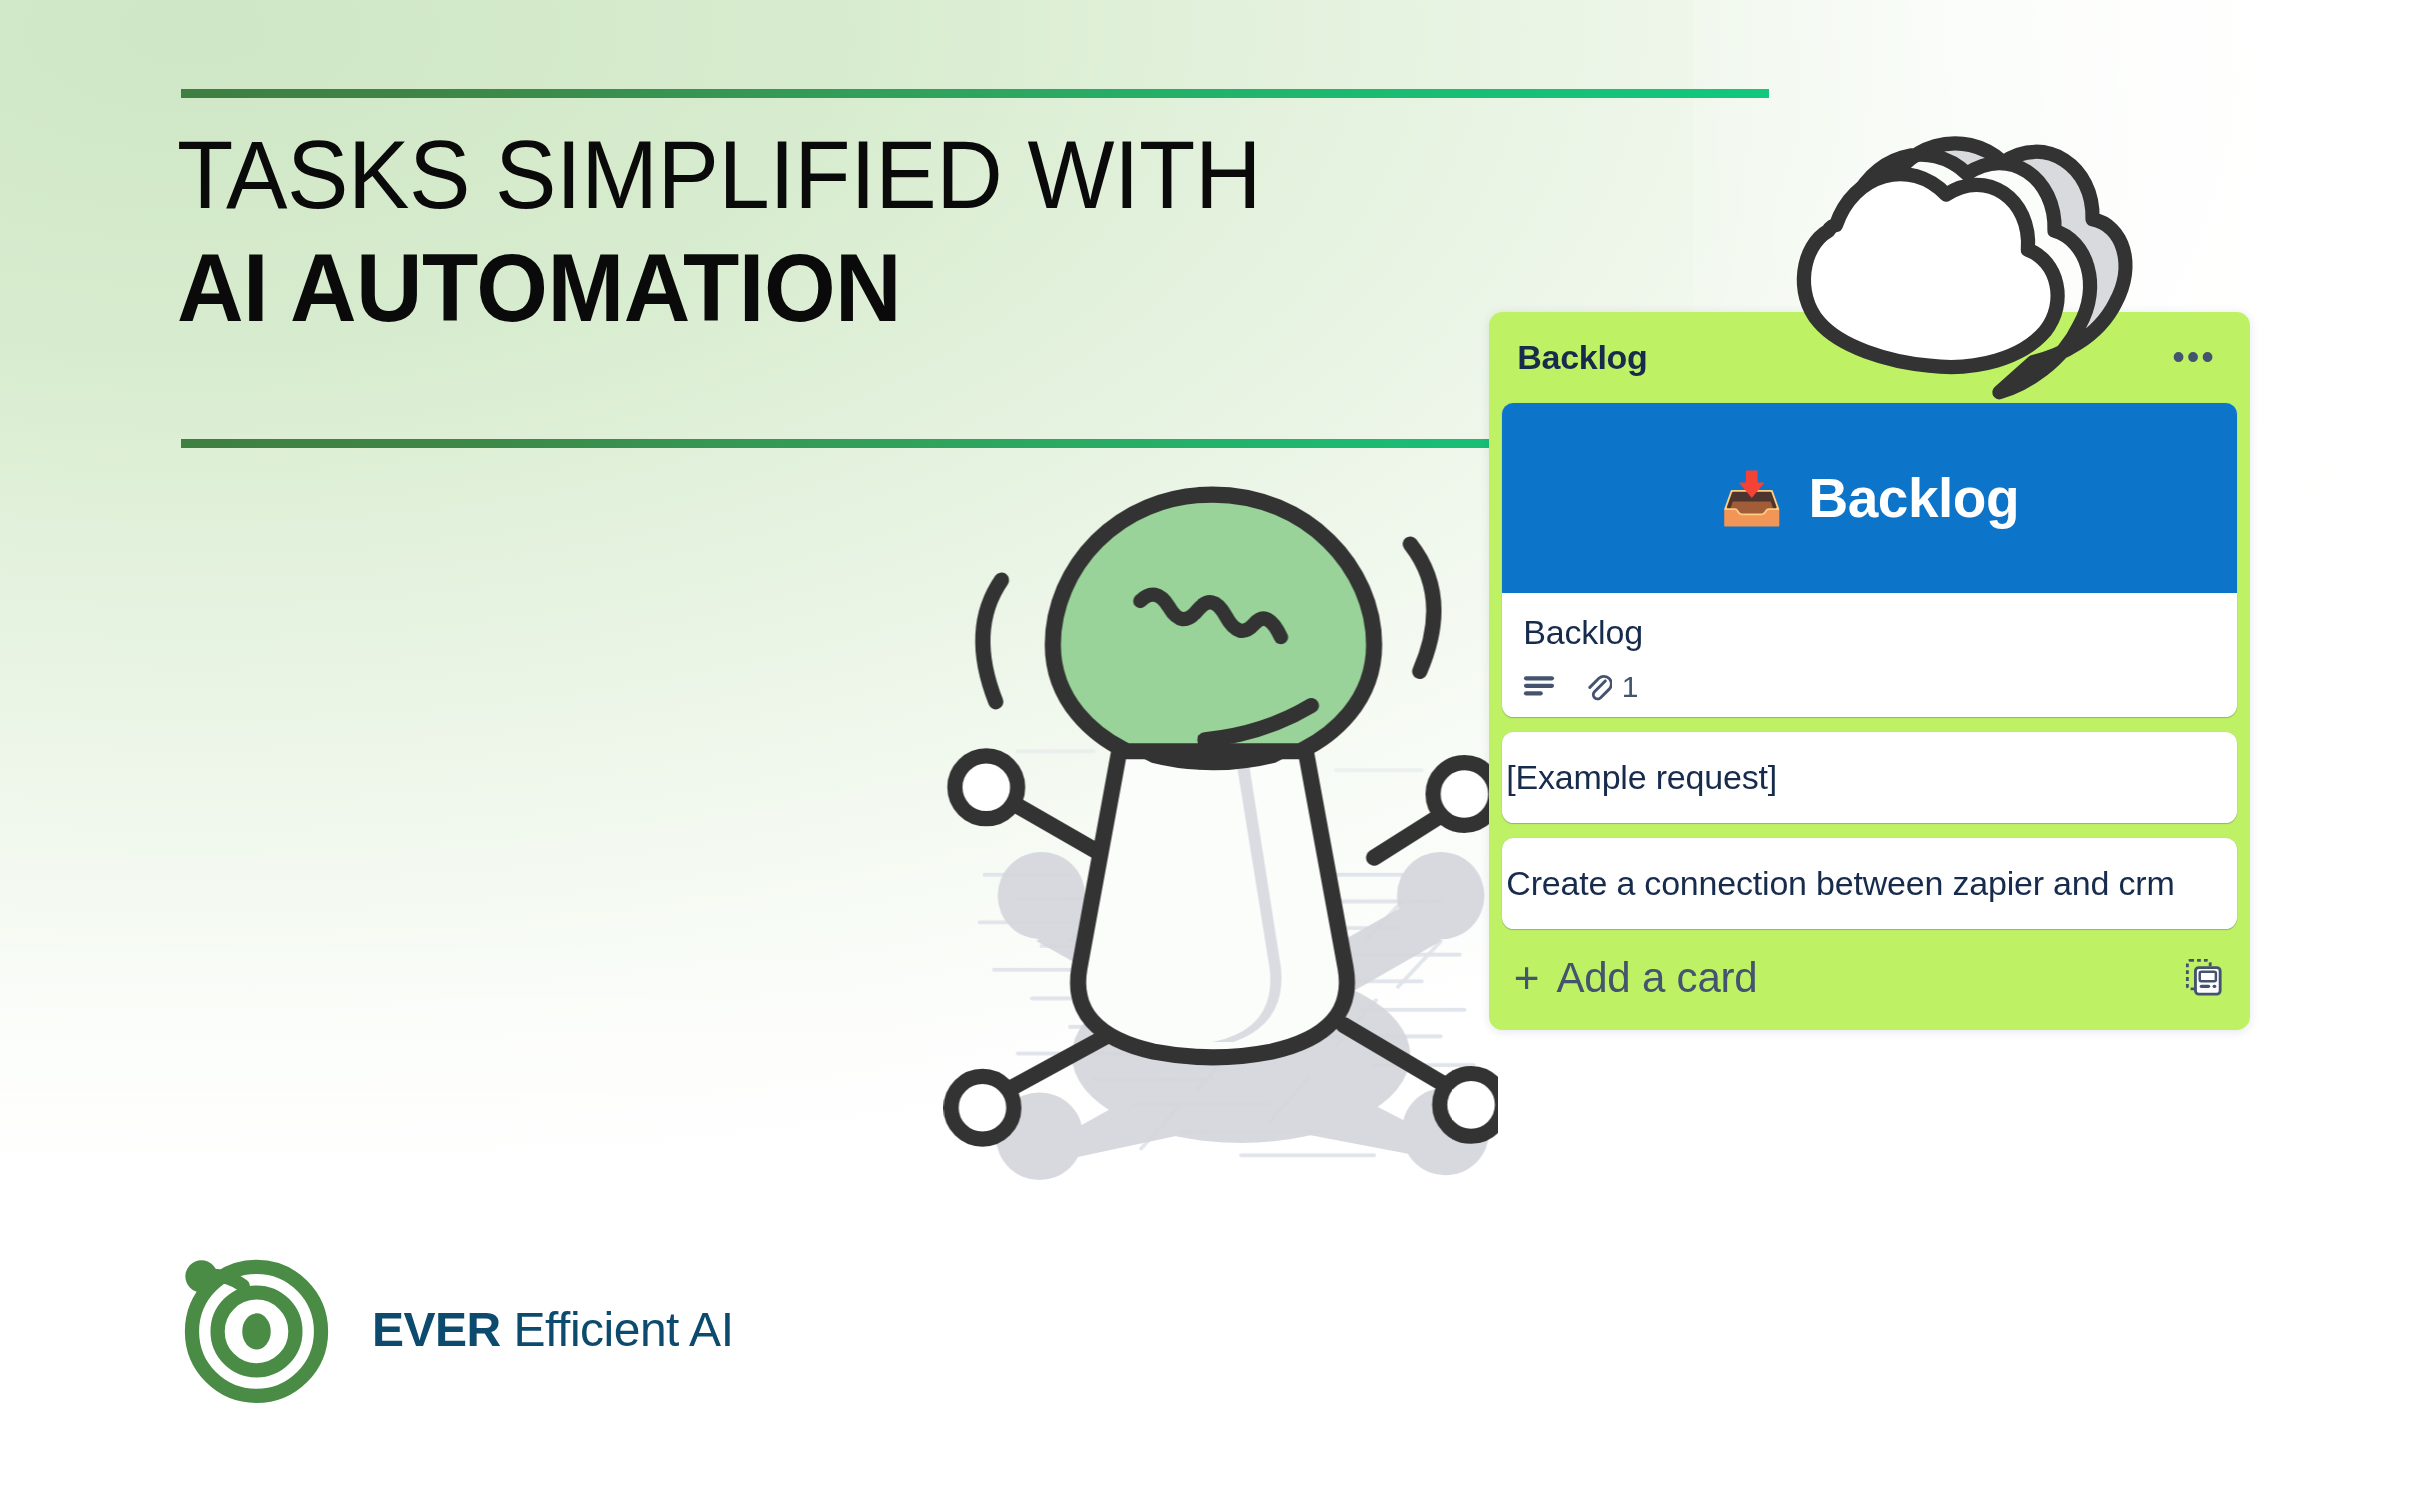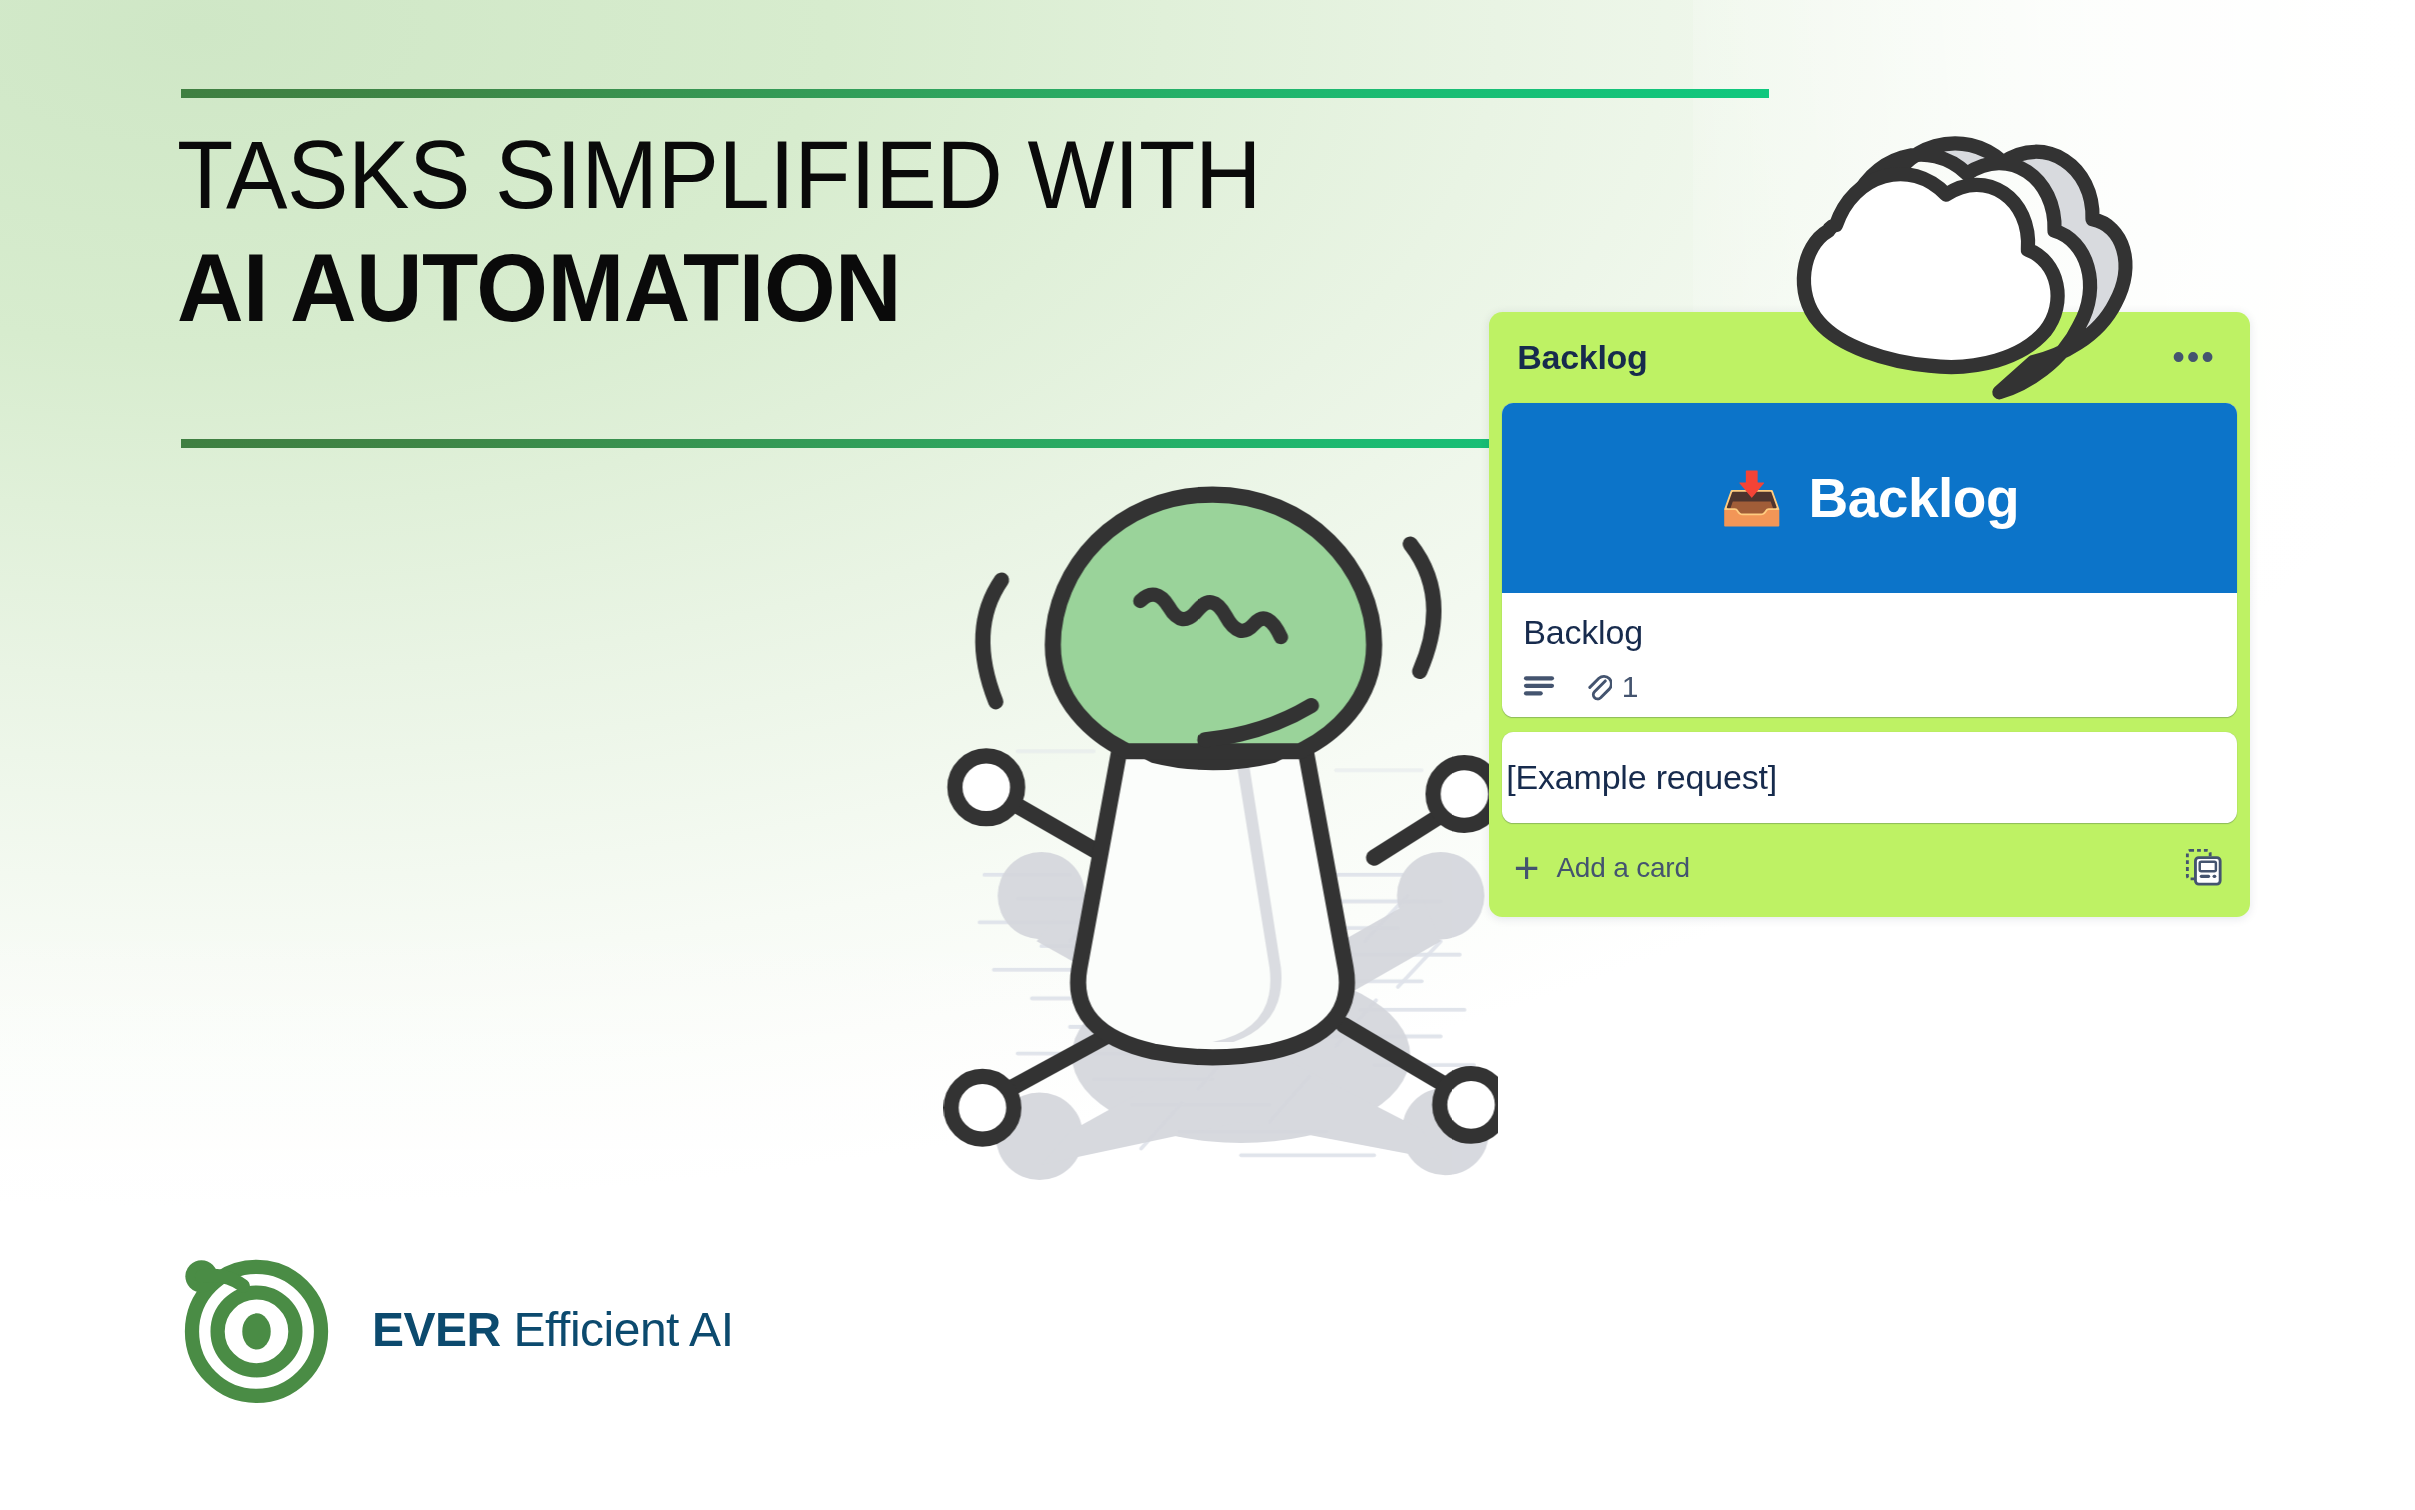--- a/index.html
+++ b/index.html
@@ -136,21 +136,21 @@
 
   #add-card-row {
     display:flex; align-items:center; justify-content:space-between;
     padding:25px 13.3px 28.5px 11.4px;
     cursor:pointer;
   }
   #add-card-left { display:flex; align-items:center; gap:17px; }
   #add-plus {
     font-size:44px; color:#44546f; line-height:0.8; font-weight:400;
   }
-  #add-card-label { font-size:28px; color:#44546f; letter-spacing:-0.2px; }
+  #add-card-label { font-size:42px; color:#44546f; letter-spacing:-0.2px; }
   #template-icon svg { display:block; }
 </style>
 </head>
 <body>
 
 <div id="bg-base"></div>
 <div id="bg-right-wash"></div>
 <div id="bg-bottom-wash"></div>
 
 <div class="rule" id="rule-top"></div>
@@ -311,20 +311,23 @@
             <span class="badge-count">1</span>
           </span>
         </div>
       </div>
     </div>
 
     <div class="card card-plain">
       <div class="card-title">[Example request]</div>
     </div>
 
+    <div class="card card-plain">
+      <div class="card-title">Create a connection between zapier and crm</div>
+    </div>
 
   </div>
 
   <div id="add-card-row">
     <div id="add-card-left">
       <span id="add-plus">+</span>
       <span id="add-card-label">Add a card</span>
     </div>
     <span id="template-icon">
       <svg width="38" height="40" viewBox="0 0 40 42">

